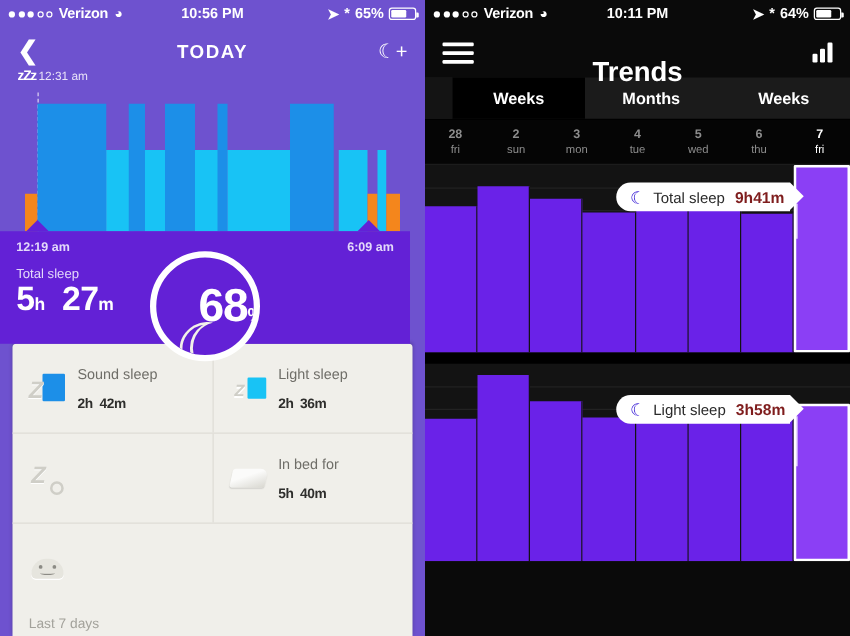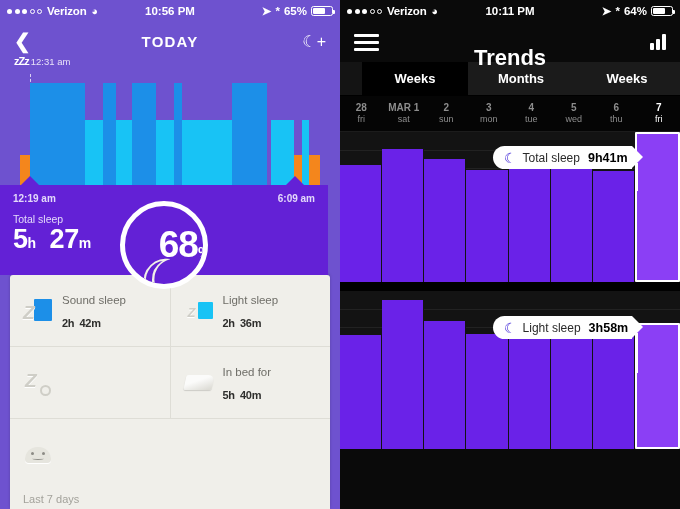--- a/index.html
+++ b/index.html
@@ -103,21 +103,21 @@
   .bar { flex:1; background:#6A22E8; border-right:1px solid #131313; }
   .bar.hl { background:#8B3FF5; border:2px solid #fff; border-radius:1px; }
   .blkgap { height:9px; background:#000; }
 
   .callout { position:absolute; z-index:20; height:23px; display:flex; align-items:center;
              background:#fff; border-radius:12px 0 0 12px; padding:0 4px 0 11px; white-space:nowrap; }
   .callout::after { content:""; position:absolute; right:-11px; top:0; width:0; height:0;
                     border-top:11.5px solid transparent; border-bottom:11.5px solid transparent; border-left:11px solid #fff; }
   .callout .cmoon { font-size:14px; margin-right:6px; line-height:1; }
   .callout .ctxt { font-size:12px; color:#2A2A2A; margin-right:8px; }
-  .callout .cval { font-size:12.5px; color:#000000; font-weight:bold; }
+  .callout .cval { font-size:12.5px; color:#7f1d1d; font-weight:bold; }
   .leader { position:absolute; width:1px; background:#fff; z-index:19; }
 </style>
 </head>
 <body>
 
 <div class="panel-left">
 
   <div class="statusbar">
     <div class="sb-dots">
       <span class="dot"></span>
@@ -281,24 +281,20 @@
     <div class="tab">Months</div>
     <div class="tab">Weeks</div>
   </div>
 
   <div class="dates">
     <div class="dcell">
         <span class="d1">28</span>
         <span class="d2">fri</span>
       </div>
     <div class="dcell">
-        <span class="d1">MAR 1</span>
-        <span class="d2">sat</span>
-      </div>
-    <div class="dcell">
         <span class="d1">2</span>
         <span class="d2">sun</span>
       </div>
     <div class="dcell">
         <span class="d1">3</span>
         <span class="d2">mon</span>
       </div>
     <div class="dcell">
         <span class="d1">4</span>
         <span class="d2">tue</span>

